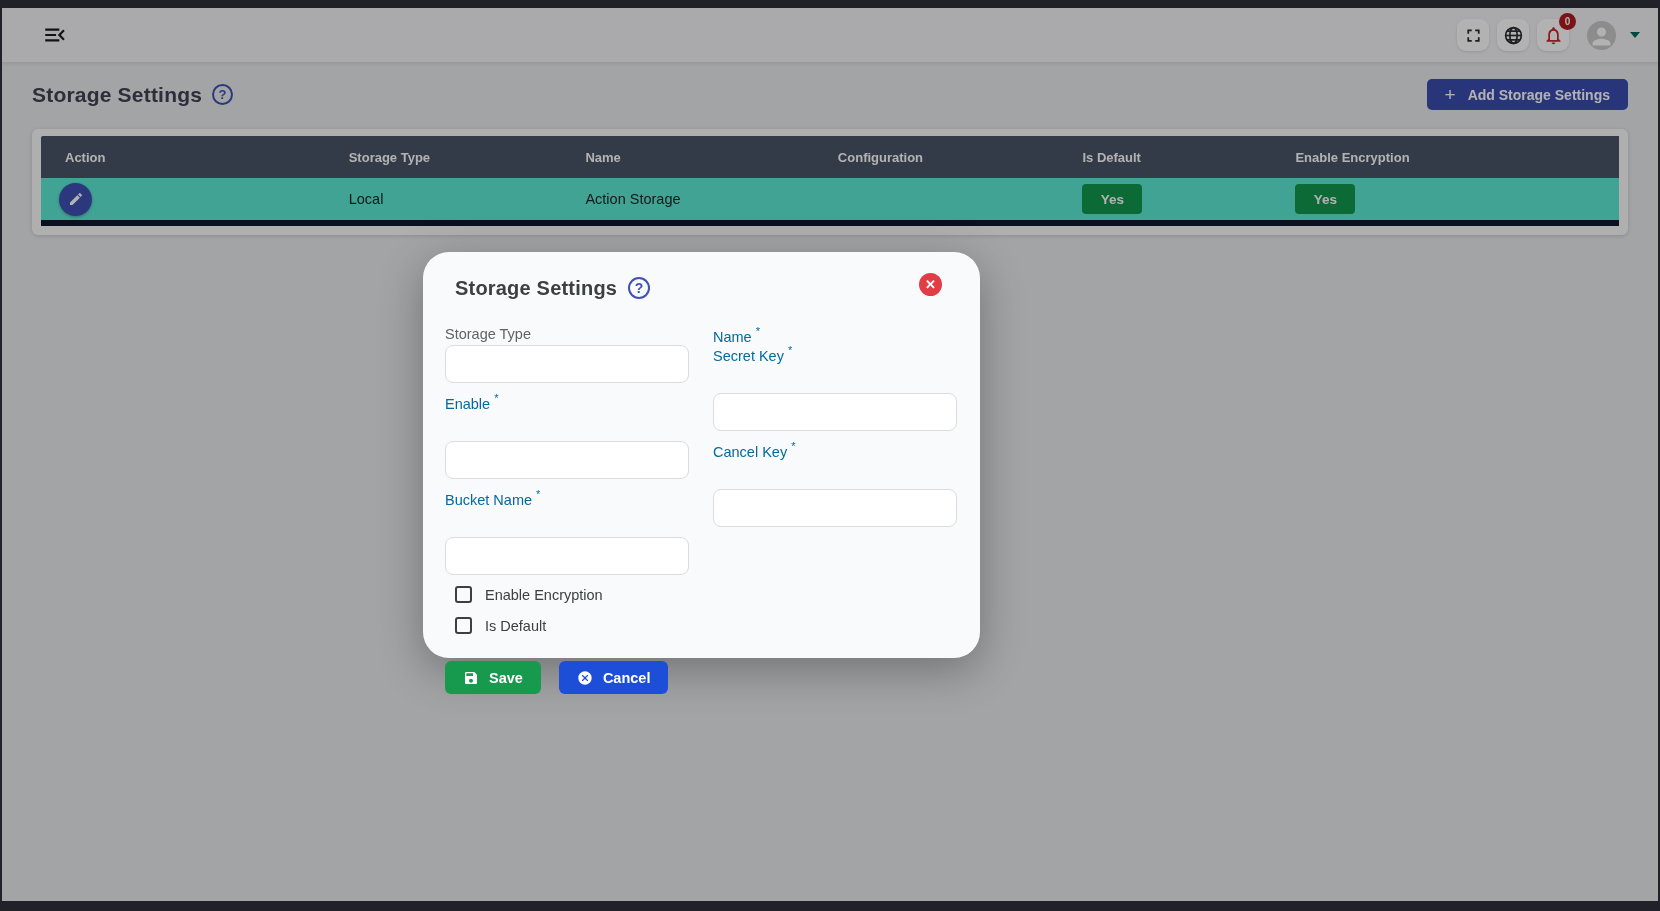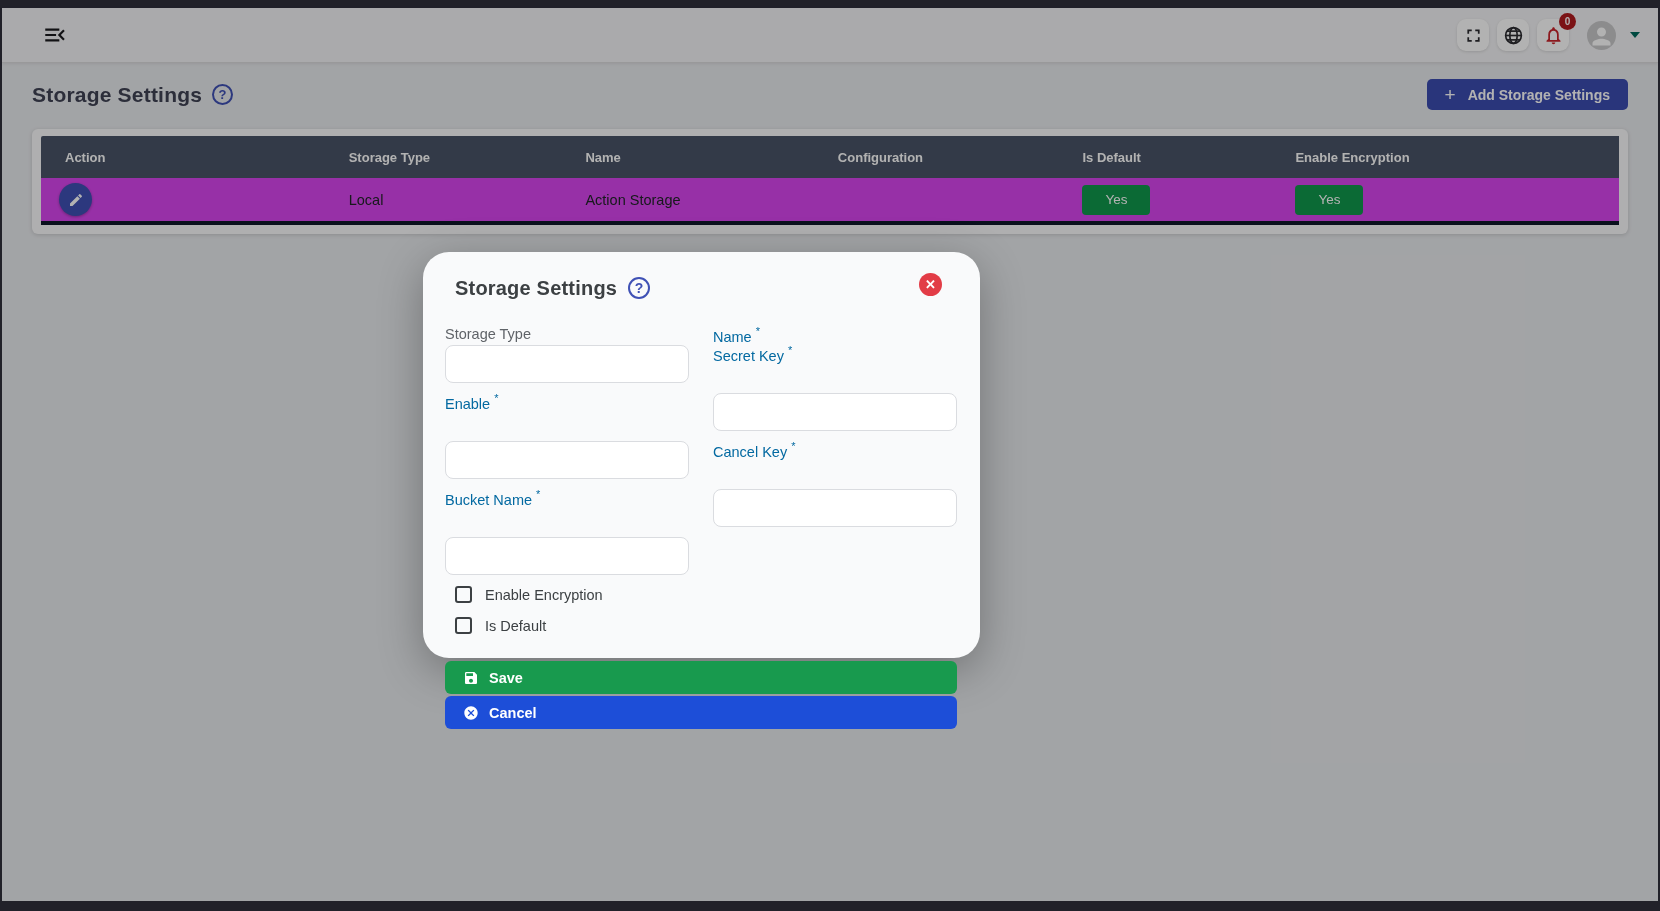--- a/index.html
+++ b/index.html
@@ -27,25 +27,25 @@
   .page-title { font-size:21px; font-weight:bold; color:#3f4254; letter-spacing:.2px; }
   .help-icon { width:21px; height:21px; border:2px solid #3f51b5; border-radius:50%; color:#3f51b5; font-size:13px; font-weight:bold; display:inline-flex; align-items:center; justify-content:center; margin-left:10px; cursor:pointer; }
   .add-btn { margin-left:auto; height:31px; padding:0 18px; background:#3c4cb1; border:none; border-radius:5px; color:#fff; font-size:14px; font-weight:bold; font-family:inherit; display:flex; align-items:center; gap:12px; cursor:pointer; }
   .add-btn .plus { font-size:19px; font-weight:normal; line-height:1; }
 
   
   .card { margin-top:19px; background:#fbfbfc; border-radius:6px; box-shadow:0 1px 4px rgba(0,0,0,.15); padding:7px 9px 9px 9px; }
   table { width:100%; border-collapse:collapse; }
   thead th { background:#4a5467; color:#ffffff; font-size:13px; font-weight:bold; text-align:left; height:42px; padding:0 10px 0 0; }
   thead th:first-child { padding-left:24px; border-top-left-radius:2px; }
-  tbody td { height:45px; font-size:14.5px; color:#212529; background:#d946ef; padding:0 10px 0 0; border-bottom:4px solid #0f172a; }
+  tbody td { height:45px; font-size:14.5px; color:#212529; background:#5eead4; padding:0 10px 0 0; border-bottom:6px solid #0f172a; }
   tbody td:first-child { padding-left:18px; }
   .edit-btn { width:33px; height:33px; border-radius:50%; background:#3f51b5; border:none; display:flex; align-items:center; justify-content:center; box-shadow:0 1px 3px rgba(0,0,0,.3); cursor:pointer; }
   .edit-btn svg { width:16px; height:16px; fill:#ffffff; }
-  .yes-badge { display:inline-flex; align-items:center; justify-content:center; width:68px; height:30px; background:#10994c; border-radius:4px; color:#fff; font-size:13.5px; font-weight:normal; }
+  .yes-badge { display:inline-flex; align-items:center; justify-content:center; width:60px; height:30px; background:#10994c; border-radius:4px; color:#fff; font-size:13.5px; font-weight:bold; }
 
   
   .overlay { position:absolute; inset:0; background:rgba(0,0,0,.30); z-index:10; }
   .modal { position:absolute; left:423px; top:252px; width:557px; height:406px; background:#f9fafb; border-radius:26px; box-shadow:0 12px 45px rgba(0,0,0,.30); z-index:20; padding:22px 23px 18px 22px; }
   .modal-head { display:flex; align-items:center; padding-left:10px; height:28px; }
   .modal-title { font-size:20px; font-weight:bold; color:#3c4043; letter-spacing:.2px; }
   .modal-help { width:22px; height:22px; border:2px solid #3f51b5; border-radius:50%; color:#3f51b5; font-size:14px; font-weight:bold; display:inline-flex; align-items:center; justify-content:center; margin-left:11px; cursor:pointer; }
   .close-btn { position:absolute; top:21px; right:38px; width:23px; height:23px; border-radius:50%; background:#e23c46; border:none; color:#fff; font-size:13px; font-weight:bold; display:flex; align-items:center; justify-content:center; cursor:pointer; line-height:1; }
 
   .form-grid { display:grid; grid-template-columns:244px 244px; column-gap:24px; margin-top:24px; }
@@ -56,21 +56,21 @@
   .f-select { display:flex; align-items:center; padding:0 14px 0 18px; font-size:15px; color:#202124; cursor:pointer; }
   .f-select .sel-caret { margin-left:auto; width:0; height:0; border-left:6px solid transparent; border-right:6px solid transparent; border-top:7px solid #3c4043; }
   input.f-box { width:100%; padding:0 12px; font-size:15px; color:#202124; font-family:inherit; outline:none; }
 
   .cb-row { display:flex; align-items:center; gap:13px; margin-left:10px; cursor:pointer; }
   .cb-row.first { margin-top:1px; }
   .cb-row.second { margin-top:14px; }
   .cb-box { width:17px; height:17px; border:2px solid #3c4043; border-radius:3px; background:transparent; flex:0 0 auto; }
   .cb-label { font-size:14.5px; color:#3c4043; }
 
-  .modal-footer { display:flex; gap:2px; margin-top:27px;flex-direction:column; }
+  .modal-footer { display:flex; gap:18px; margin-top:27px; }
   .btn { height:33px; border:none; border-radius:6px; color:#fff; font-size:14.5px; font-weight:bold; font-family:inherit; display:flex; align-items:center; gap:10px; padding:0 18px; cursor:pointer; }
   .btn svg { width:16px; height:16px; fill:#ffffff; }
   .btn-save { background:#189a4e; }
   .btn-cancel { background:#1d4ed8; }
 </style>
 </head>
 <body>
 
 <div class="app">
 

